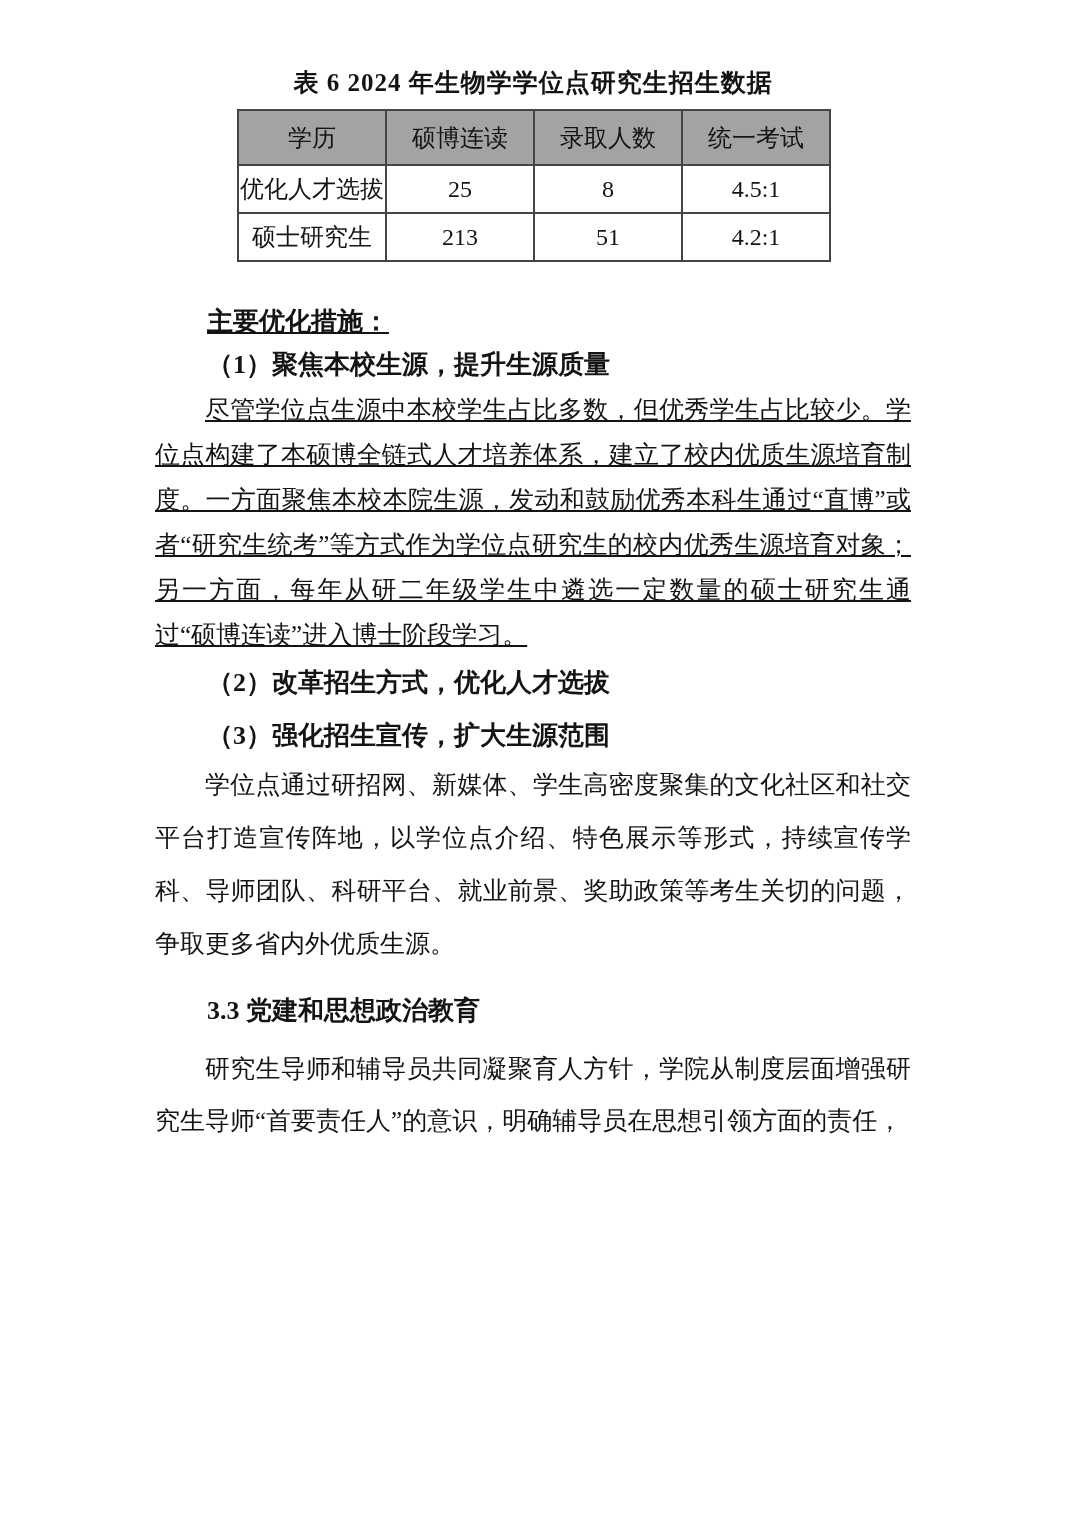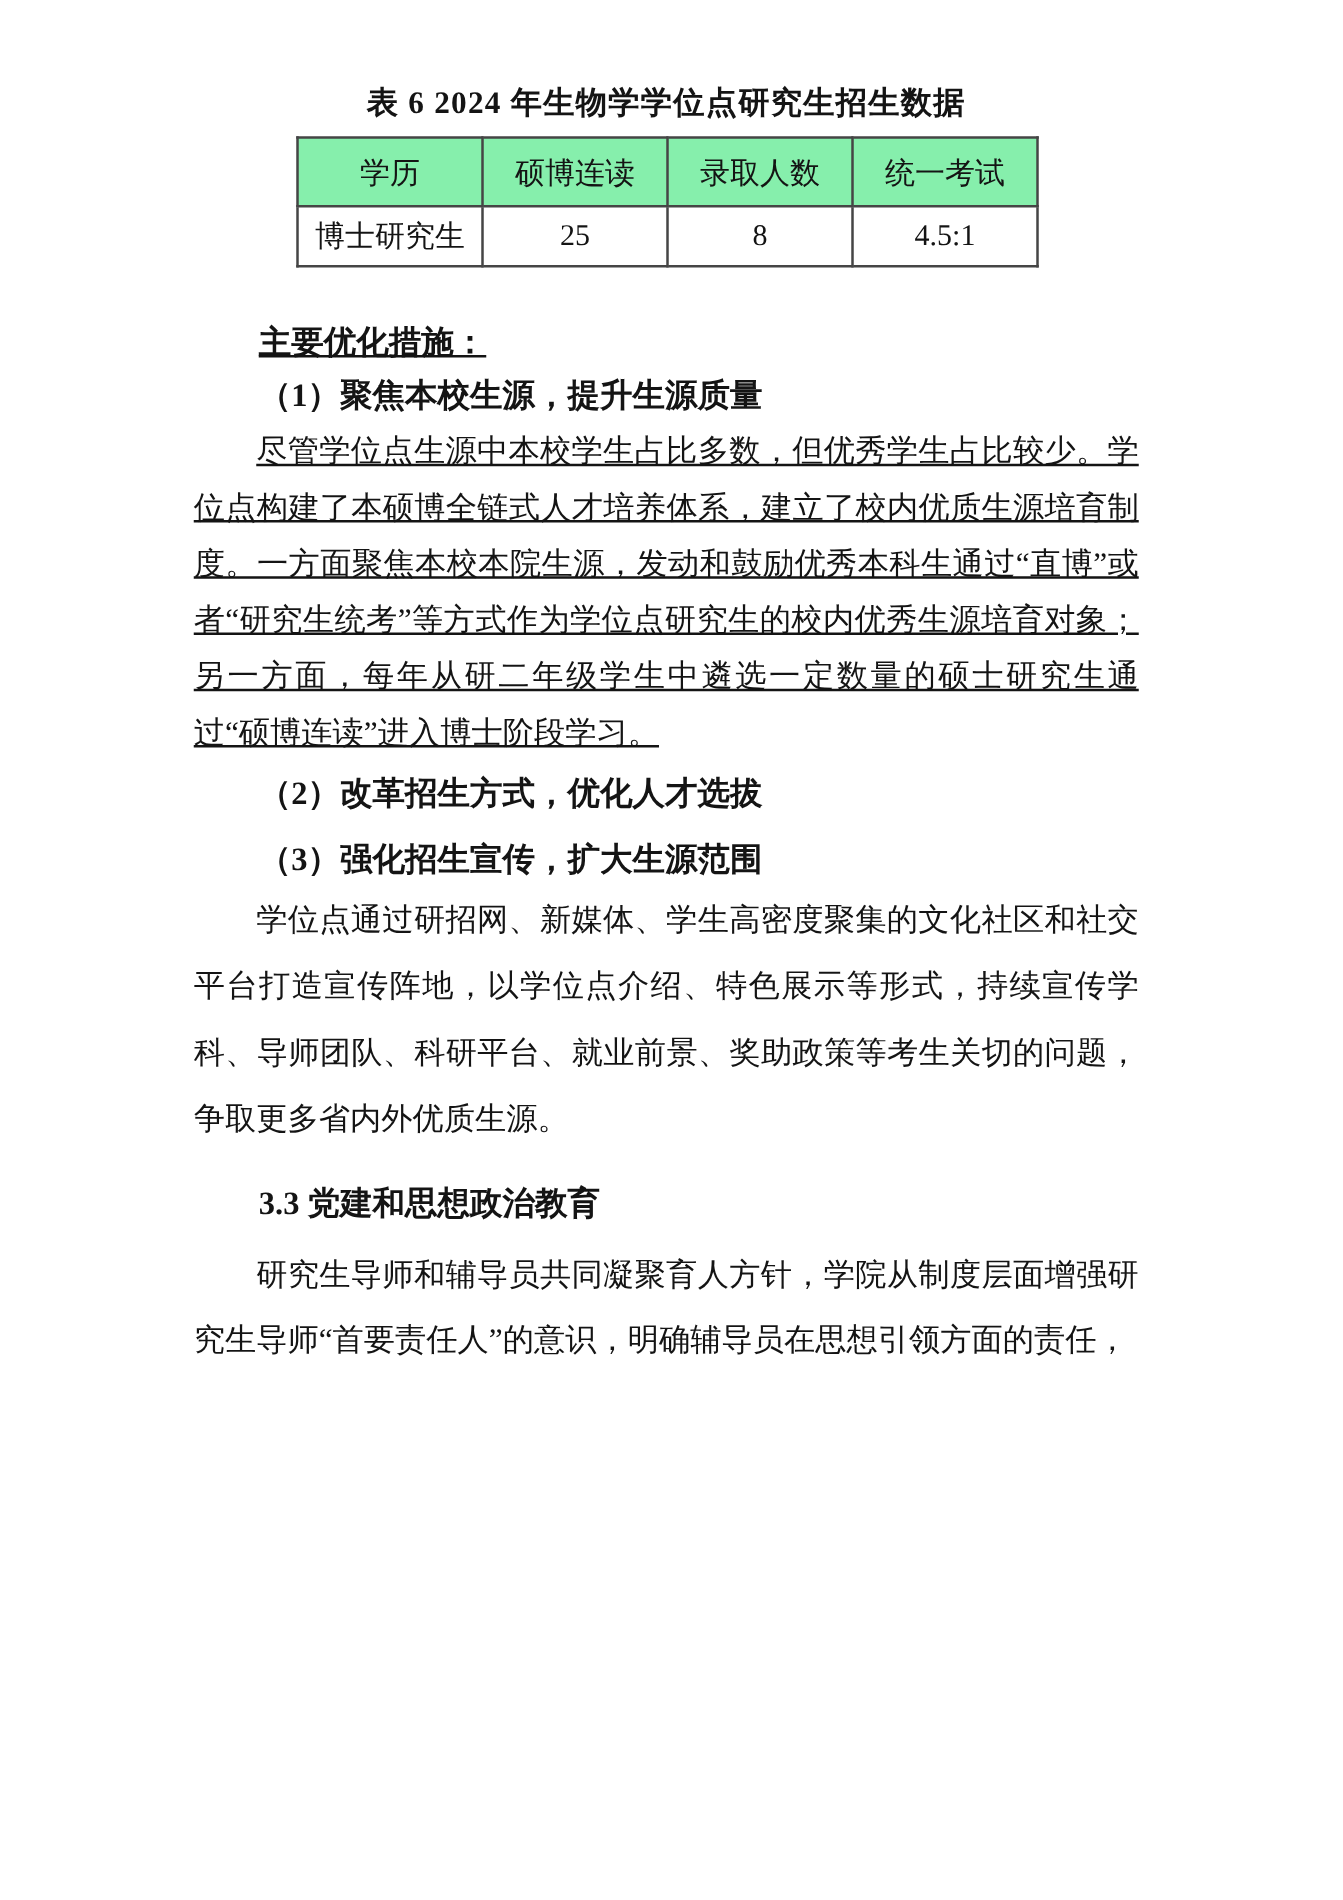--- a/index.html
+++ b/index.html
@@ -40,21 +40,21 @@
     font-size: 24px;
   }
   table.adm th, table.adm td {
     border: 2px solid #454545;
     text-align: center;
     vertical-align: middle;
     font-weight: normal;
     padding: 0;
   }
   table.adm th {
-    background: #86efac;
+    background: #a3a3a3;
     height: 55px;
   }
   table.adm td { height: 48px; background: #ffffff; }
   .intro-heading {
     margin-top: 40px;
     font-weight: bold;
     font-size: 26px;
     line-height: 40px;
     text-indent: 2em;
     text-decoration: underline;
@@ -93,24 +93,30 @@
         <thead>
           <tr>
             <th>学历</th>
             <th>硕博连读</th>
             <th>录取人数</th>
             <th>统一考试</th>
           </tr>
         </thead>
         <tbody>
           <tr>
-            <td>博士研究生</td>
+            <td>优化人才选拔</td>
             <td>25</td>
             <td>8</td>
             <td>4.5:1</td>
+          </tr>
+          <tr>
+            <td>硕士研究生</td>
+            <td>213</td>
+            <td>51</td>
+            <td>4.2:1</td>
           </tr>
         </tbody>
       </table>
     </div>
 
     <div class="intro-heading">主要优化措施：</div>
 
     <div class="sec-heading">（1）聚焦本校生源，提升生源质量</div>
     <div class="para lh45">尽管学位点生源中本校学生占比多数，但优秀学生占比较少。学位点构建了本硕博全链式人才培养体系，建立了校内优质生源培育制度。一方面聚焦本校本院生源，发动和鼓励优秀本科生通过“直博”或者“研究生统考”等方式作为学位点研究生的校内优秀生源培育对象；另一方面，每年从研二年级学生中遴选一定数量的硕士研究生通过“硕博连读”进入博士阶段学习。</div>
 

